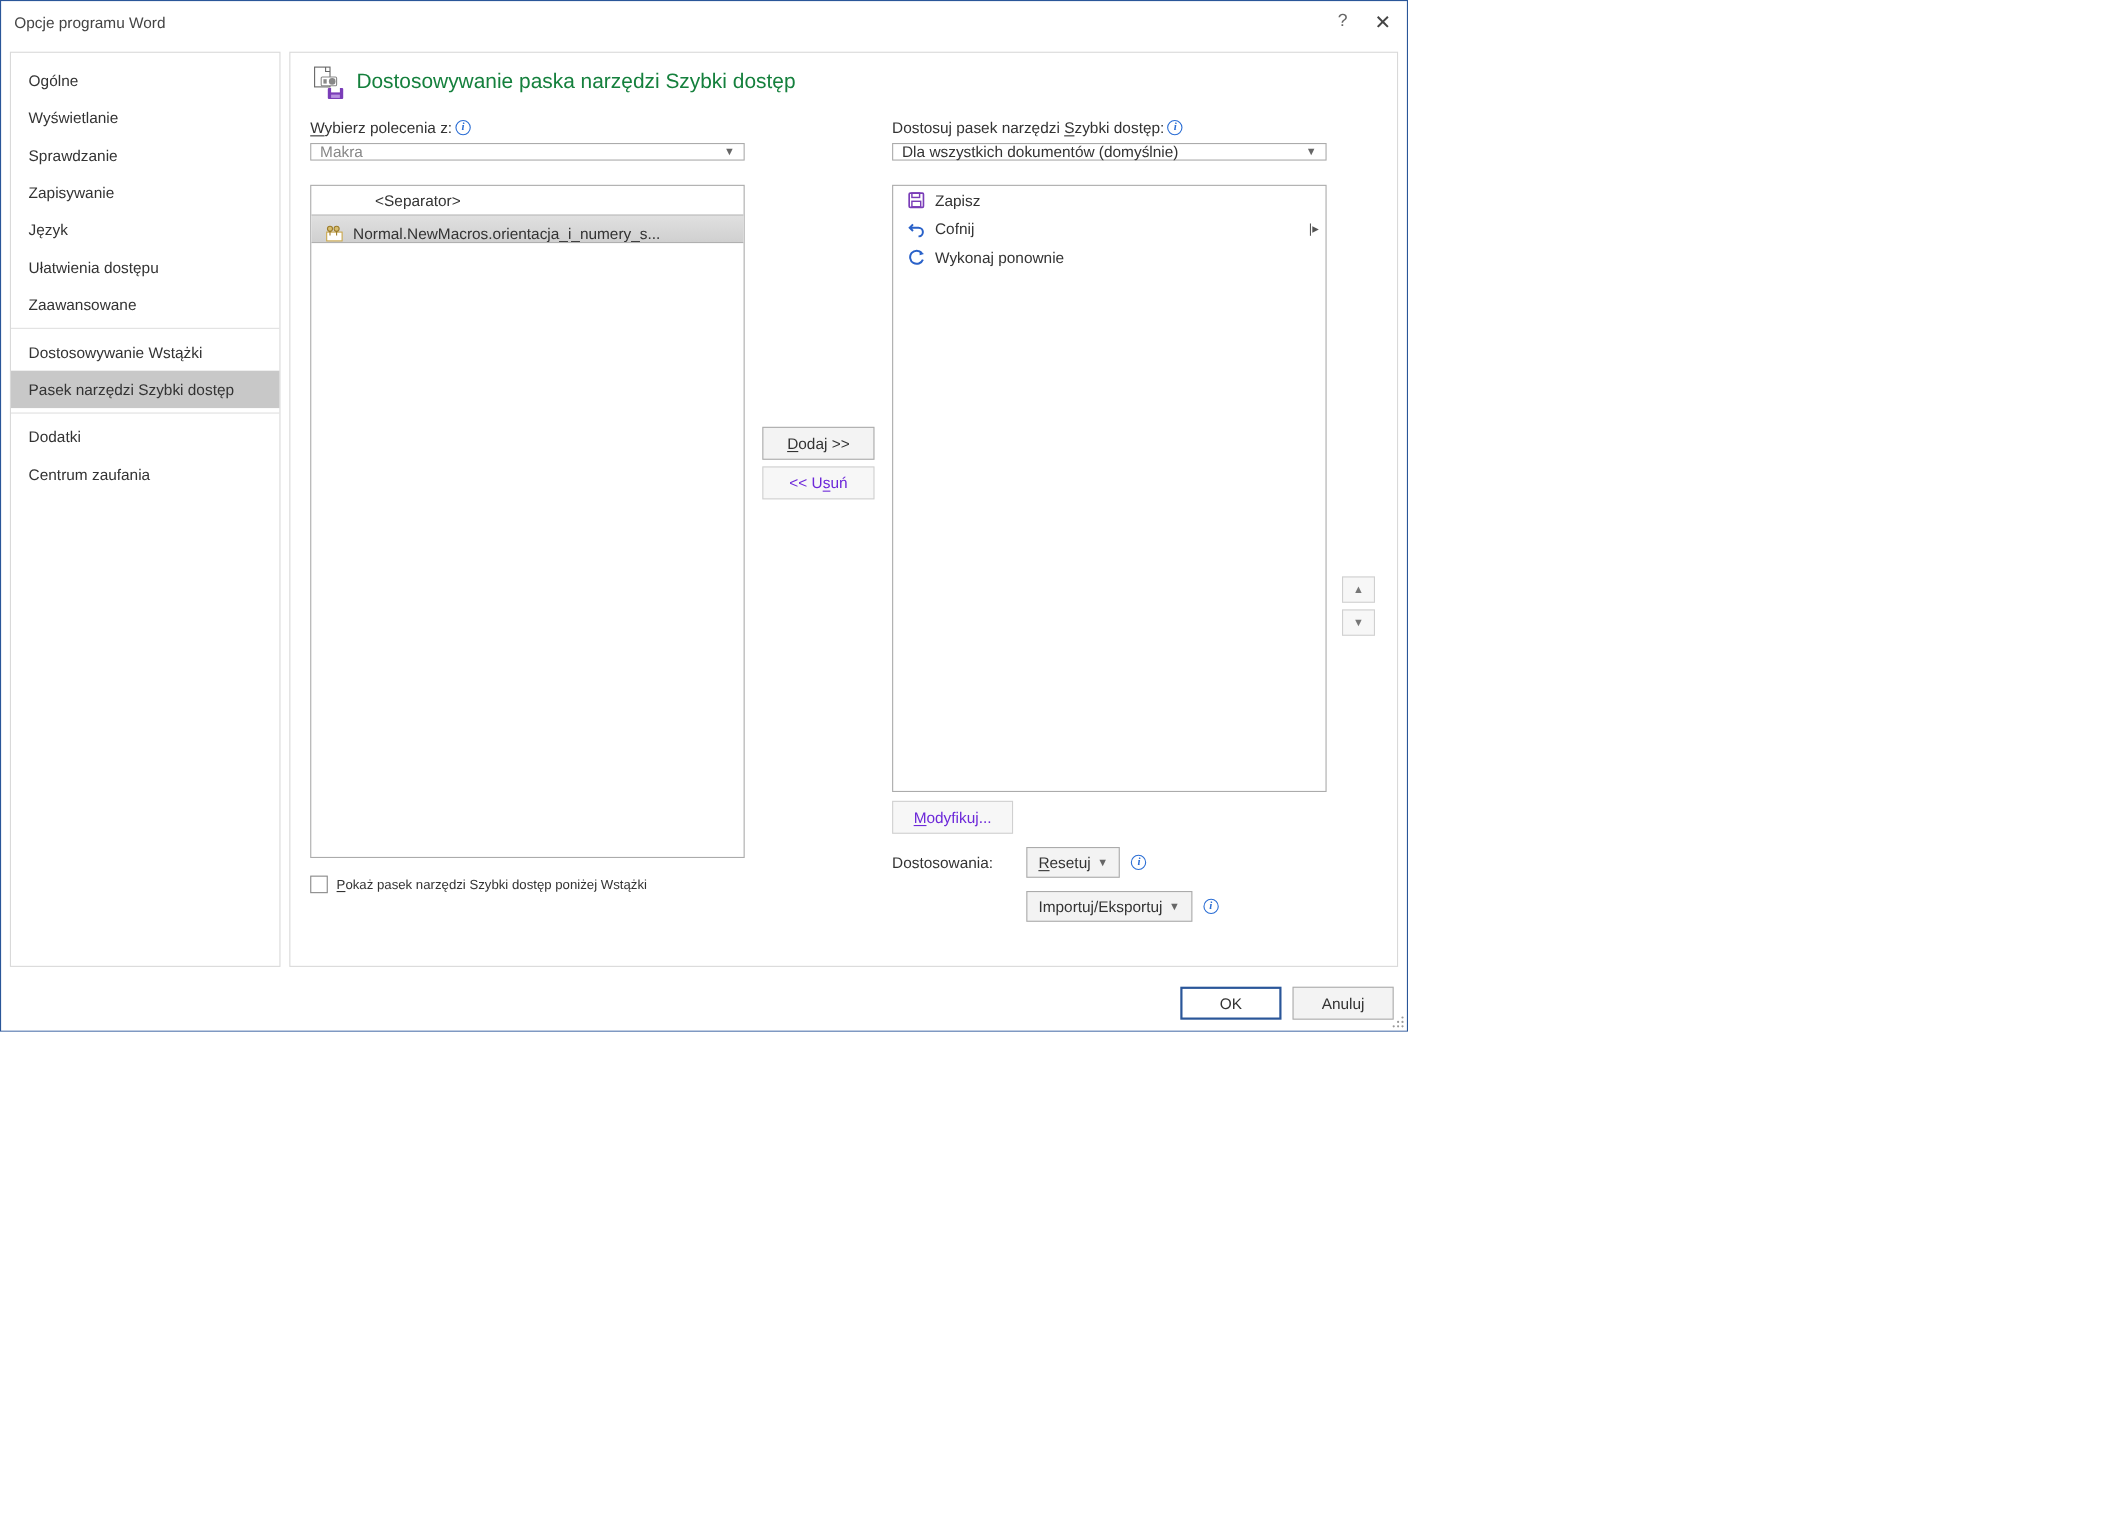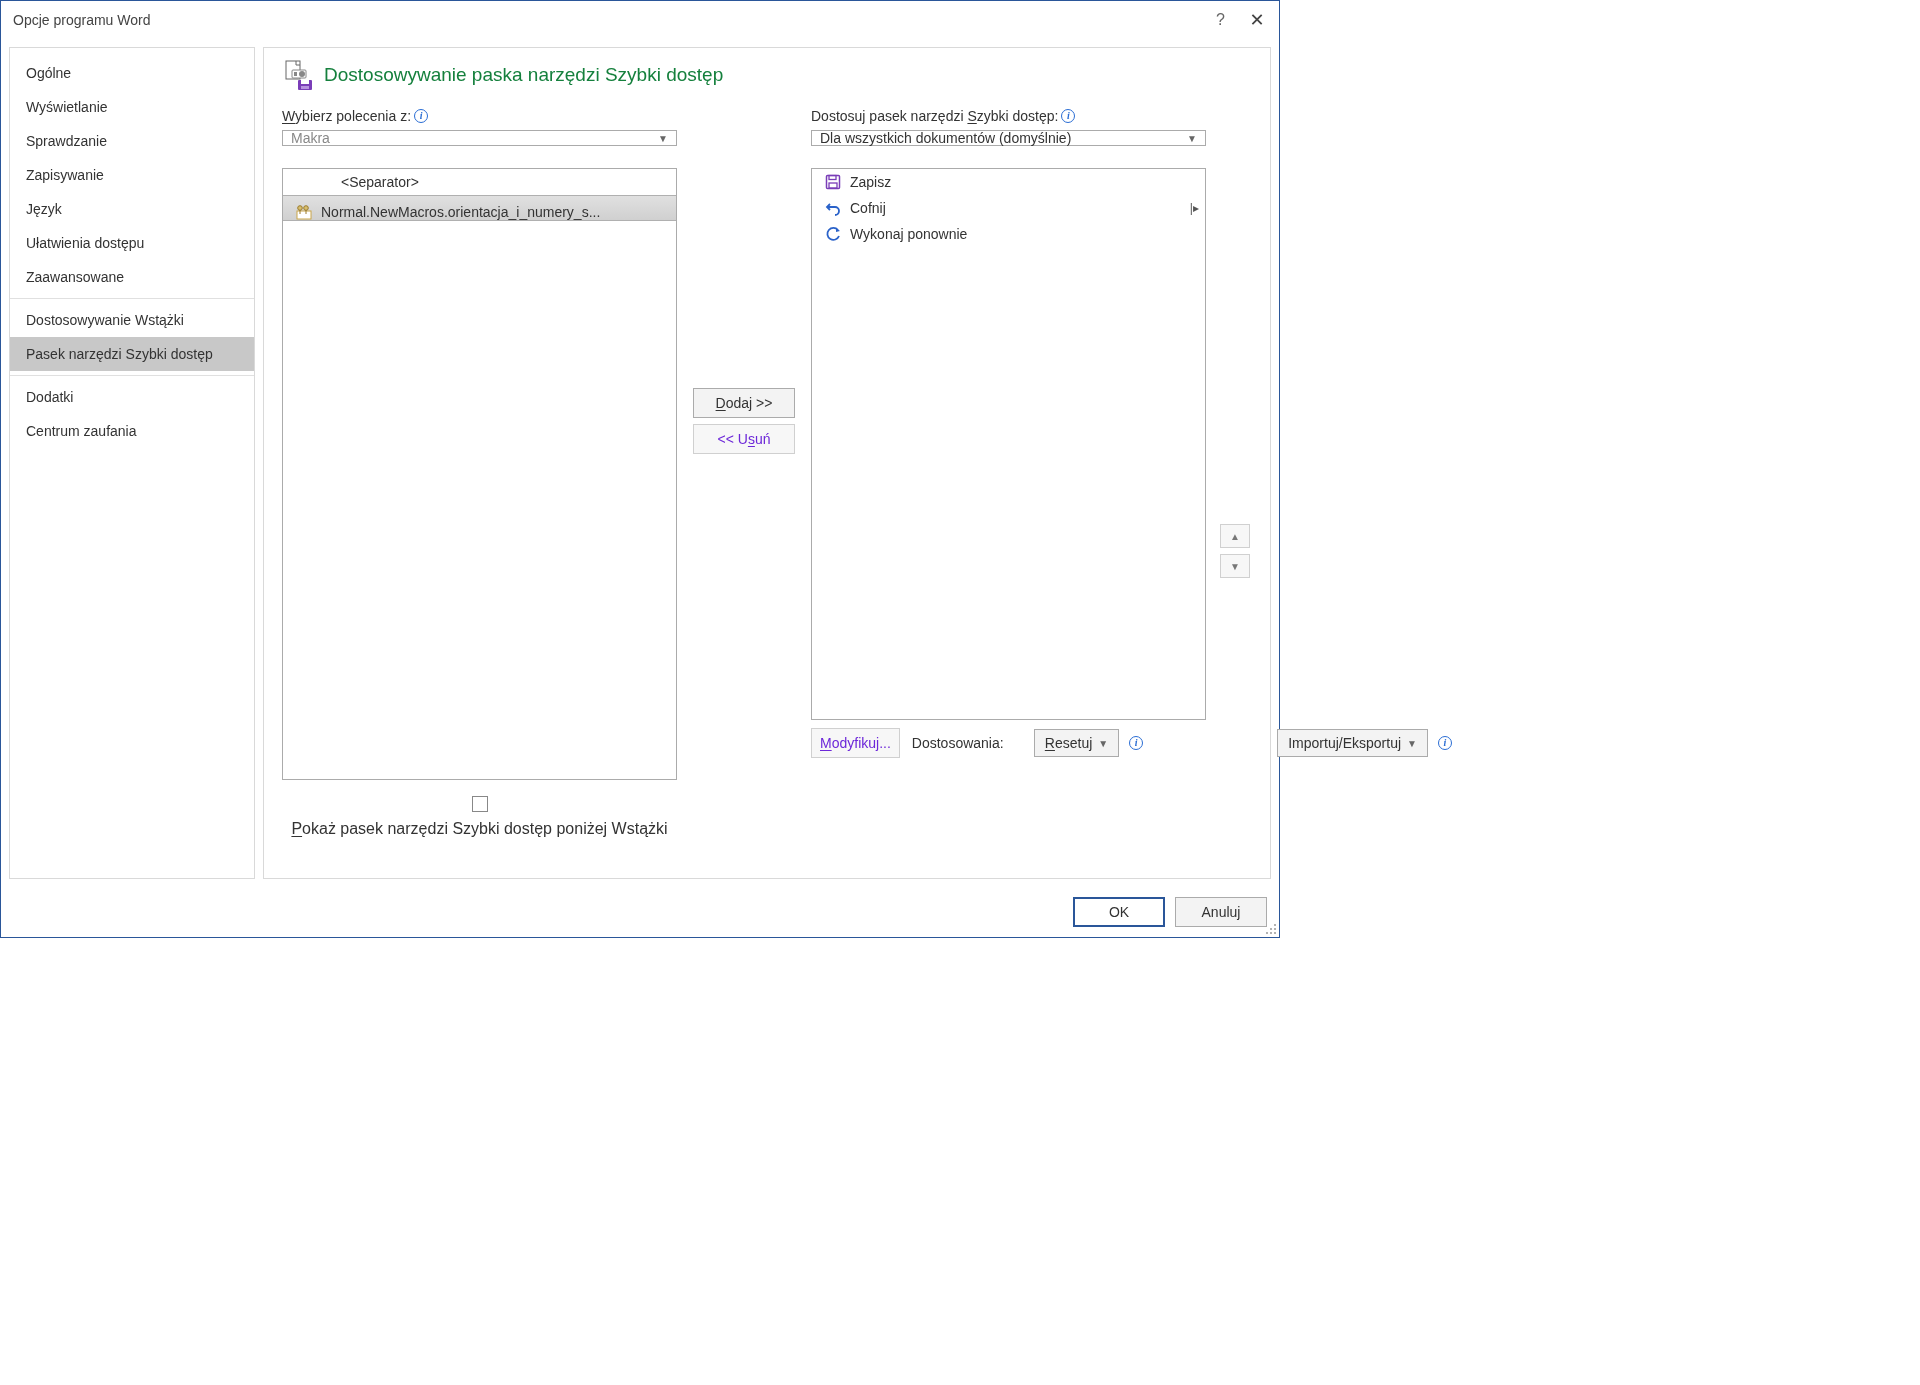--- a/index.html
+++ b/index.html
@@ -144,35 +144,34 @@
   .btn.disabled { color:#6d28d9; border-color:#d0d0d0; background:#f7f7f7; cursor:default; }
 
   .reorder {
     position:absolute;
     right:20px; top:476px;
     display:flex; flex-direction:column; gap:6px;
   }
   .reorder .btn { width:30px; height:24px; font-size:10px; color:#777;}
 
   .below-right {
-    display:flex; flex-direction:row; gap:12px; margin-top:8px;
+    display:flex; flex-direction:column; gap:12px; margin-top:8px;
   }
   .row { display:flex; align-items:center; gap:10px; }
   .row .row-label { width:112px; font-size:14px; }
   .drop-btn {
     height:28px; border:1px solid #ababab; background:#f3f3f3;
     display:inline-flex; align-items:center; gap:6px;
     padding:0 10px; font-size:14px;
   }
 
   .checkbox-row {
     margin-top:16px;
     display:flex; align-items:center; gap:8px;
-    font-size:16px;
-    flex-direction:column;
+    font-size:12px;
   }
   .checkbox {
     width:16px; height:16px; border:1px solid #888; background:#fff;
   }
 
   .footer {
     display:flex; justify-content:flex-end; gap:10px;
     padding:10px 12px;
   }
   .footer .btn { width:92px; height:30px; }

